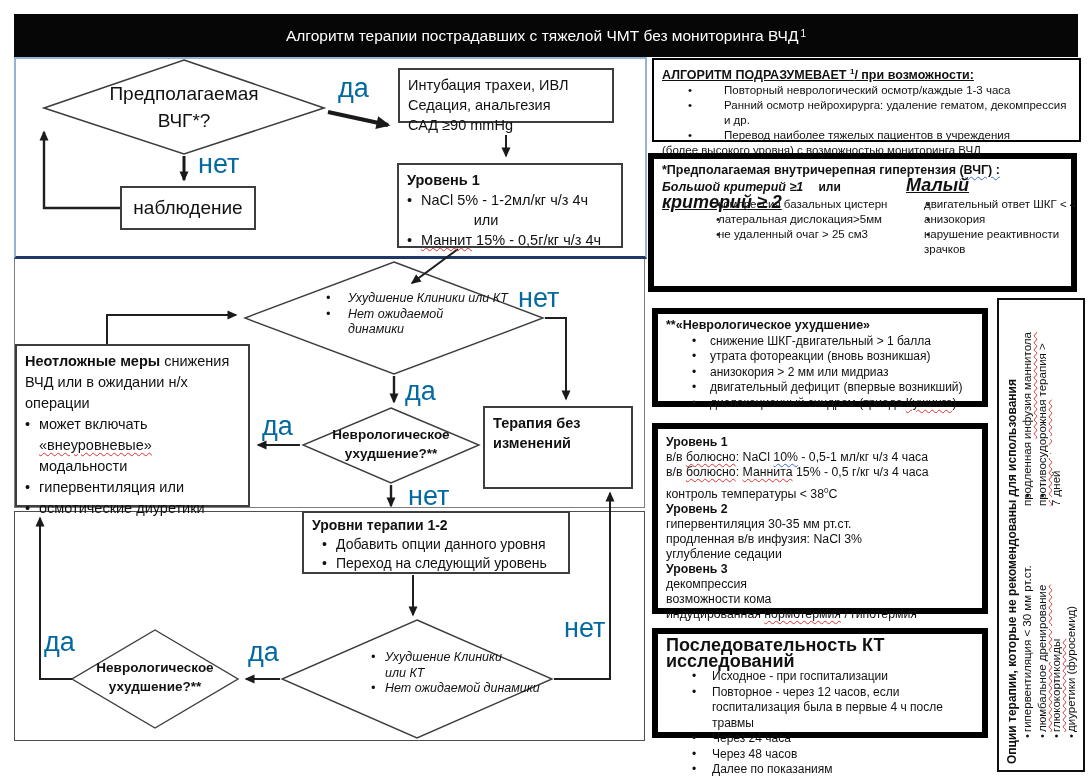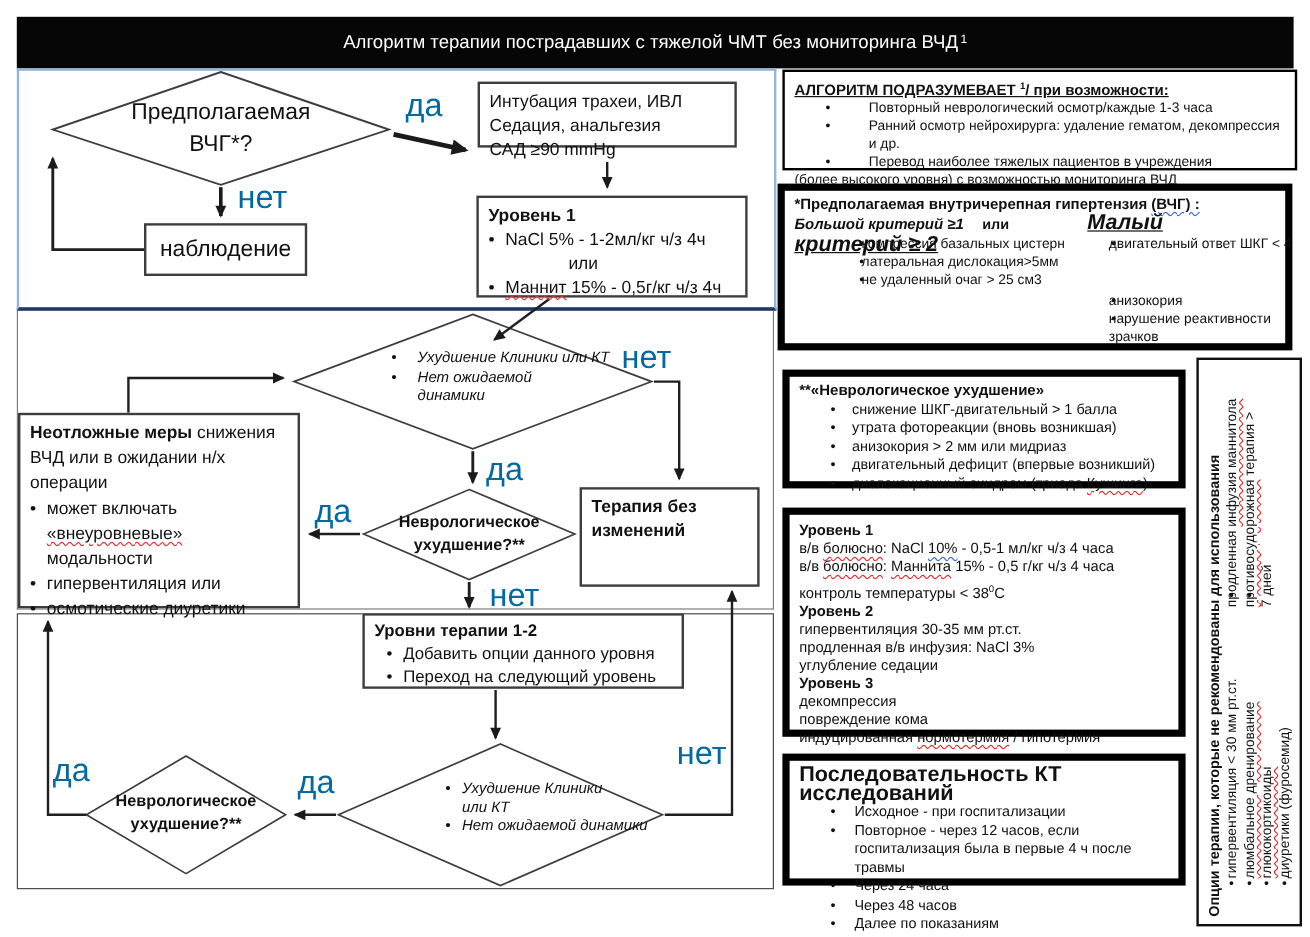--- a/index.html
+++ b/index.html
@@ -158,21 +158,21 @@
       <span class="b" style="font-size:12px;margin-left:12px;">или</span>
       <span class="b i" style="font-size:18px;margin-left:62px;text-decoration:underline;">Малый критерий ≥ 2</span>
     </div>
     <div class="abs" style="left:36px;top:38px;width:208px;">
       <div class="li2" style="padding-left:28px;">компрессия базальных цистерн</div>
       <div class="li2" style="padding-left:28px;">латеральная дислокация&gt;5мм</div>
       <div class="li2" style="padding-left:28px;">не удаленный очаг &gt; 25 см3</div>
     </div>
     <div class="abs" style="left:246px;top:38px;width:178px;">
       <div class="li2" style="padding-left:24px;">двигательный ответ ШКГ  &lt; 4</div>
-      <div class="li2" style="padding-left:24px;margin-top:32px;">анизокория</div>
+      <div class="li2" style="padding-left:24px;">анизокория</div>
       <div class="li2" style="padding-left:24px;">нарушение реактивности зрачков</div>
     </div>
   </div>
 
   <div class="abs rbox" style="left:652px;top:308px;width:336px;height:99px;font-size:12px;line-height:15.5px;">
     <div class="b" style="font-size:12.5px;">**«Неврологическое ухудшение»</div>
     <div class="li2" style="padding-left:44px;">снижение  ШКГ-двигательный &gt; 1 балла</div>
     <div class="li2" style="padding-left:44px;">утрата фотореакции (вновь возникшая)</div>
     <div class="li2" style="padding-left:44px;">анизокория &gt; 2 мм или мидриаз</div>
     <div class="li2" style="padding-left:44px;">двигательный дефицит (впервые возникший)</div>
@@ -183,21 +183,21 @@
     <div class="b">Уровень 1</div>
     <div><span>в/в </span><span class="wr">болюсно</span><span>: NaCl </span><span class="wb">10%</span><span>  - 0,5-1 мл/кг ч/з 4 часа</span></div>
     <div><span>в/в </span><span class="wr">болюсно</span><span>: </span><span class="wr">Маннита</span><span> 15% - 0,5 г/кг ч/з  4 часа</span></div>
     <div style="margin-top:3px;"><span>контроль температуры &lt; 38</span><sup class="sm">0</sup><span>С</span></div>
     <div class="b">Уровень 2</div>
     <div>гипервентиляция  30-35 мм рт.ст.</div>
     <div>продленная в/в инфузия: NaCl 3%</div>
     <div>углубление седации</div>
     <div class="b">Уровень 3</div>
     <div>декомпрессия</div>
-    <div>повреждение кома</div>
+    <div>возможности кома</div>
     <div><span>индуцированная </span><span class="wr">нормотермия</span><span> / гипотермия</span></div>
   </div>
 
   <div class="abs rbox" style="left:652px;top:628px;width:336px;height:110px;font-size:12px;line-height:15.5px;">
     <div class="b" style="font-size:18px;">Последовательность  КТ исследований</div>
     <div class="li2" style="padding-left:46px;">Исходное - при госпитализации</div>
     <div class="li2" style="padding-left:46px;">Повторное - через 12 часов, если госпитализация была в первые 4 ч после травмы</div>
     <div class="li2" style="padding-left:46px;">Через 24 часа</div>
     <div class="li2" style="padding-left:46px;">Через 48 часов</div>
     <div class="li2" style="padding-left:46px;">Далее по показаниям</div>

